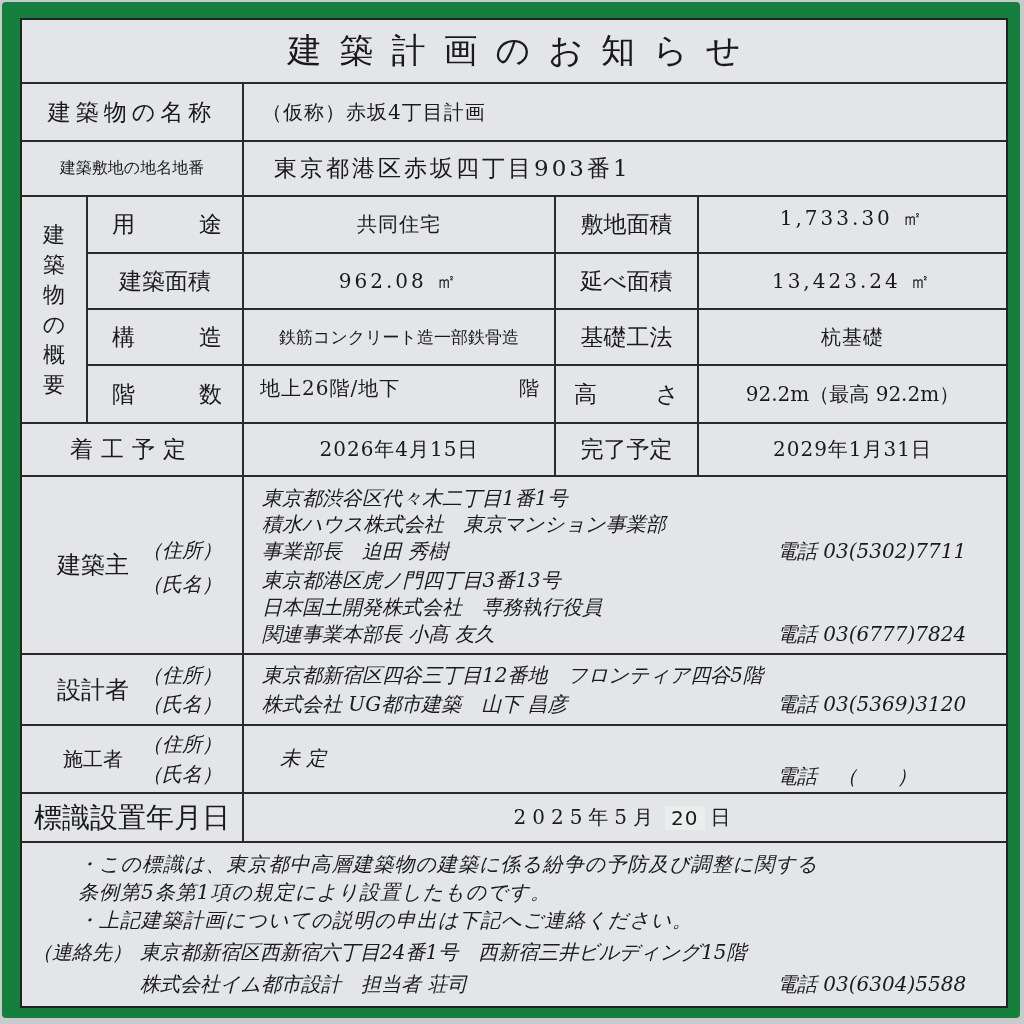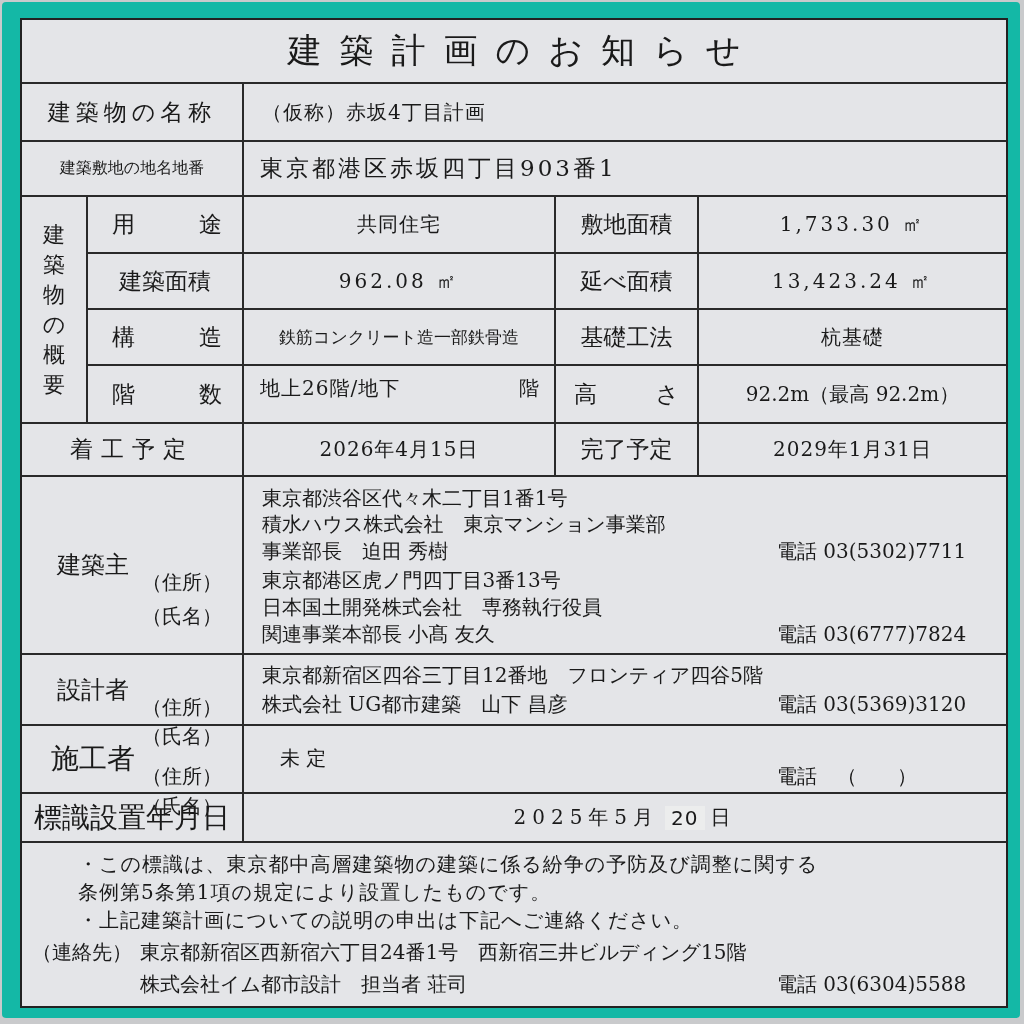--- a/index.html
+++ b/index.html
@@ -4,41 +4,41 @@
 <style>
   html, body { margin:0; padding:0; }
   body {
     width:1024px; height:1024px; overflow:hidden;
     background:#c9cacc;
     font-family: "DejaVu Serif", "Liberation Serif", serif;
     color:#1a1a1a;
   }
   .board {
     position:absolute; left:2px; top:2px; width:1018px; height:1016px;
-    background:#14b8a6;
+    background:#15803d;
     border-radius:4px;
   }
   .frame {
     position:absolute; left:18px; top:16px; width:988px; height:990px;
     border:2px solid #222; box-sizing:border-box;
     background:#e4e5e8;
   }
   .hline { position:absolute; height:2px; background:#2a2a2a; }
   .vline { position:absolute; width:2px; background:#2a2a2a; }
   .cell {
     position:absolute; display:flex; align-items:center; justify-content:center;
     white-space:nowrap; box-sizing:border-box;
   }
   .title { font-size:34px; letter-spacing:18px; }
   .lbl { font-size:23px; }
   .val { font-size:20px; letter-spacing:1px; }
   .spread { justify-content:space-between; padding:0 20px 0 24px; }
   .vert { flex-direction:column; font-size:22px; line-height:30px; }
-  .small { font-size:19px;margin-top:32px; }
-  .txt { position:absolute; white-space:nowrap; font-size:20px; line-height:24px; }
+  .small { font-size:19px; }
+  .txt { position:absolute; white-space:nowrap; font-size:20px; line-height:24px;font-style:italic; }
   .hl { background:#eceded; padding:0 6px; font-family:"DejaVu Sans", sans-serif; }
 </style>
 </head>
 <body>
 
 <div class="board">
   <div class="frame">
 
     <div class="hline" style="left:0;top:62px;width:984px"></div>
     <div class="hline" style="left:0;top:120px;width:984px"></div>
@@ -57,38 +57,38 @@
     <div class="vline" style="left:64px;top:175px;height:229px"></div>
     <div class="vline" style="left:532px;top:175px;height:282px"></div>
     <div class="vline" style="left:675px;top:175px;height:282px"></div>
 
     <div class="cell title" style="left:0;top:0;width:984px;height:62px;padding-left:18px">建築計画のお知らせ</div>
 
     <div class="cell lbl" style="left:0;top:64px;width:220px;height:56px;letter-spacing:5px">建築物の名称</div>
     <div class="cell val" style="left:222px;top:64px;width:400px;height:56px;justify-content:flex-start;padding-left:18px">（仮称）赤坂4丁目計画</div>
 
     <div class="cell lbl" style="left:0;top:122px;width:220px;height:53px;font-size:16px">建築敷地の地名地番</div>
-    <div class="cell val" style="left:222px;top:122px;width:500px;height:53px;justify-content:flex-start;padding-left:16px;font-size:23px;letter-spacing:3px">東京都港区赤坂四丁目903番1</div>
+    <div class="cell val" style="left:222px;top:122px;width:500px;height:53px;justify-content:flex-start;padding-left:30px;font-size:23px;letter-spacing:3px">東京都港区赤坂四丁目903番1</div>
 
     <div class="cell vert" style="left:0;top:177px;width:64px;height:225px">
       <span>建</span>
       <span>築</span>
       <span>物</span>
       <span>の</span>
       <span>概</span>
       <span>要</span>
     </div>
 
     <div class="cell lbl spread" style="left:66px;top:177px;width:154px;height:55px">
       <span>用</span>
       <span>途</span>
     </div>
     <div class="cell val" style="left:222px;top:177px;width:310px;height:55px">共同住宅</div>
     <div class="cell lbl" style="left:534px;top:177px;width:141px;height:55px">敷地面積</div>
-    <div class="cell val" style="left:677px;top:177px;width:307px;height:55px;letter-spacing:3px">1,733.30 ㎡</div>
+    <div class="cell val" style="left:677px;top:171px;width:307px;height:55px;letter-spacing:3px">1,733.30 ㎡</div>
 
     <div class="cell lbl" style="left:66px;top:234px;width:154px;height:54px">建築面積</div>
     <div class="cell val" style="left:222px;top:234px;width:310px;height:54px;letter-spacing:3px">962.08 ㎡</div>
     <div class="cell lbl" style="left:534px;top:234px;width:141px;height:54px">延べ面積</div>
     <div class="cell val" style="left:677px;top:234px;width:307px;height:54px;letter-spacing:3px">13,423.24 ㎡</div>
 
     <div class="cell lbl spread" style="left:66px;top:290px;width:154px;height:54px">
       <span>構</span>
       <span>造</span>
     </div>
@@ -129,21 +129,21 @@
     <div class="txt" style="left:240px;top:602px">関連事業本部長 小髙 友久</div>
     <div class="txt" style="left:755px;top:602px">電話 03(6777)7824</div>
 
     <div class="cell lbl" style="left:16px;top:635px;width:110px;height:69px;font-size:24px">設計者</div>
     <div class="txt small" style="left:120px;top:643px">（住所）</div>
     <div class="txt small" style="left:120px;top:672px">（氏名）</div>
     <div class="txt" style="left:240px;top:643px">東京都新宿区四谷三丁目12番地　フロンティア四谷5階</div>
     <div class="txt" style="left:240px;top:672px">株式会社 UG都市建築　山下 昌彦</div>
     <div class="txt" style="left:755px;top:672px">電話 03(5369)3120</div>
 
-    <div class="cell lbl" style="left:16px;top:706px;width:110px;height:66px;font-size:28px">施工者</div>
+    <div class="cell lbl" style="left:16px;top:706px;width:110px;height:66px;font-size:20px">施工者</div>
     <div class="txt small" style="left:120px;top:712px">（住所）</div>
     <div class="txt small" style="left:120px;top:742px">（氏名）</div>
     <div class="txt" style="left:258px;top:726px">未 定</div>
     <div class="txt" style="left:755px;top:744px">電話　（　　）</div>
 
     <div class="cell lbl" style="left:0;top:774px;width:220px;height:47px;font-size:28px">標識設置年月日</div>
     <div class="cell val" style="left:222px;top:774px;width:762px;height:47px;letter-spacing:6px">
       <span>2025年5月</span>
       <span class="hl" style="letter-spacing:1px;margin:0 6px">20</span>
       <span>日</span>

